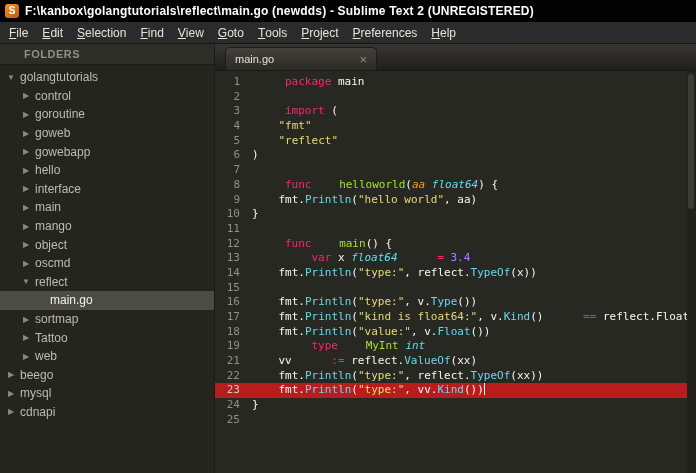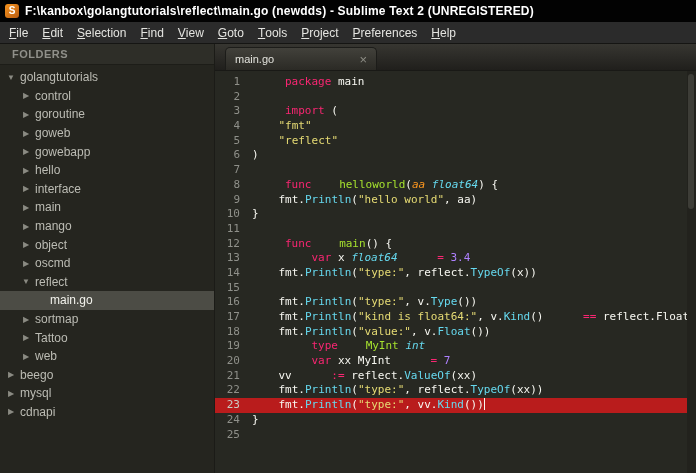--- a/index.html
+++ b/index.html
@@ -14,21 +14,21 @@
 
   
   .menubar { height:22px; min-height:22px; background:#2b2b2b; display:flex; align-items:stretch; padding-left:2px; border-bottom:1px solid #151513; }
   .menu-item { color:#e4e4e0; font-size:12px; padding:0 7px; display:flex; align-items:center; cursor:default; }
   .menu-item u { text-decoration:underline; }
 
   .main { flex:1; display:flex; min-height:0; }
 
   
   .sidebar { width:215px; min-width:215px; background:#25251f; display:flex; flex-direction:column; overflow:hidden; border-right:1px solid #1b1b17; }
-  .sidebar-header { height:21px; min-height:21px; display:flex; align-items:center; padding-left:12px; color:#90908a; font-size:11px; font-weight:bold; letter-spacing:0.5px; background:#2e2e28; border-bottom:1px solid #1d1d18; }
+  .sidebar-header { height:21px; min-height:21px; display:flex; align-items:center; padding-left:24px; color:#90908a; font-size:11px; font-weight:bold; letter-spacing:0.5px; background:#2e2e28; border-bottom:1px solid #1d1d18; }
   .tree { flex:1; padding-top:3px; }
   .tree-row { height:18.6px; display:flex; align-items:center; color:#bcbcb4; font-size:12px; white-space:nowrap; cursor:default; }
   .tree-row.selected { background:#4c4c45; color:#f2f2ec; }
   .tri { width:14px; min-width:14px; display:inline-flex; justify-content:center; color:#8a8a82; font-size:8px; }
   .tree-label { padding-left:2px; }
 
   
   .editor-pane { flex:1; display:flex; flex-direction:column; min-width:0; position:relative; background:#272822; }
   .tabbar { height:27px; min-height:27px; background:linear-gradient(#373631,#201f1c); display:flex; align-items:flex-end; padding-left:10px; border-bottom:1px solid #191916; }
   .tab { height:23px; width:152px; background:linear-gradient(#42413b,#2b2a25); border:1px solid #1c1c19; border-bottom:none; border-radius:5px 5px 0 0; display:flex; align-items:center; justify-content:space-between; padding:0 9px; color:#e2e2dc; font-size:11px; cursor:default; }
@@ -180,21 +180,20 @@
           <div class="code-line"><span class="gutter">10</span><span class="line-content"><span class="seg-plain">}</span></span></div>
           <div class="code-line"><span class="gutter">11</span><span class="line-content"></span></div>
           <div class="code-line"><span class="gutter">12</span><span class="line-content"><span class="seg-keyword">func</span><span class="seg-plain"> </span><span class="seg-fname">main</span><span class="seg-plain">() {</span></span></div>
           <div class="code-line"><span class="gutter">13</span><span class="line-content"><span class="seg-plain">    </span><span class="seg-keyword">var</span><span class="seg-plain"> x </span><span class="seg-type">float64</span><span class="seg-plain"> </span><span class="seg-keyword">=</span><span class="seg-plain"> </span><span class="seg-number">3.4</span></span></div>
           <div class="code-line"><span class="gutter">14</span><span class="line-content"><span class="seg-plain">    fmt.</span><span class="seg-func">Println</span><span class="seg-plain">(</span><span class="seg-string">"type:"</span><span class="seg-plain">, reflect.</span><span class="seg-func">TypeOf</span><span class="seg-plain">(x))</span></span></div>
           <div class="code-line"><span class="gutter">15</span></div>
           <div class="code-line"><span class="gutter">16</span><span class="line-content"><span class="seg-plain">    fmt.</span><span class="seg-func">Println</span><span class="seg-plain">(</span><span class="seg-string">"type:"</span><span class="seg-plain">, v.</span><span class="seg-func">Type</span><span class="seg-plain">())</span></span></div>
           <div class="code-line"><span class="gutter">17</span><span class="line-content"><span class="seg-plain">    fmt.</span><span class="seg-func">Println</span><span class="seg-plain">(</span><span class="seg-string">"kind is float64:"</span><span class="seg-plain">, v.</span><span class="seg-func">Kind</span><span class="seg-plain">() </span><span class="seg-keyword">==</span><span class="seg-plain"> reflect.Float64)</span></span></div>
           <div class="code-line"><span class="gutter">18</span><span class="line-content"><span class="seg-plain">    fmt.</span><span class="seg-func">Println</span><span class="seg-plain">(</span><span class="seg-string">"value:"</span><span class="seg-plain">, v.</span><span class="seg-func">Float</span><span class="seg-plain">())</span></span></div>
           <div class="code-line"><span class="gutter">19</span><span class="line-content"><span class="seg-plain">    </span><span class="seg-keyword">type</span><span class="seg-plain"> </span><span class="seg-fname">MyInt</span><span class="seg-plain"> </span><span class="seg-type">int</span></span></div>
-          <div class="code-line"><span class="gutter">20</span><span class="line-content"><span class="seg-plain">    </span><span class="seg-keyword">var</span><span class="seg-plain"> xx MyInt </span><span class="seg-keyword">=</span><span class="seg-plain"> </span><span class="seg-number">7</span></span></div>
           <div class="code-line"><span class="gutter">21</span><span class="line-content"><span class="seg-plain">    vv </span><span class="seg-keyword">:=</span><span class="seg-plain"> reflect.</span><span class="seg-func">ValueOf</span><span class="seg-plain">(xx)</span></span></div>
           <div class="code-line"><span class="gutter">22</span><span class="line-content"><span class="seg-plain">    fmt.</span><span class="seg-func">Println</span><span class="seg-plain">(</span><span class="seg-string">"type:"</span><span class="seg-plain">, reflect.</span><span class="seg-func">TypeOf</span><span class="seg-plain">(xx))</span></span></div>
           <div class="code-line current"><span class="gutter">23</span><span class="line-content"><span class="seg-plain">    fmt.</span><span class="seg-func">Println</span><span class="seg-plain">(</span><span class="seg-string">"type:"</span><span class="seg-plain">, vv.</span><span class="seg-func">Kind</span><span class="seg-plain">())</span><span class="caret"></span></span></div>
           <div class="code-line"><span class="gutter">24</span><span class="line-content"><span class="seg-plain">}</span></span></div>
           <div class="code-line"><span class="gutter">25</span><span class="line-content"></span></div>
         </div>
       <div class="scrollbar">
         <div class="scroll-thumb"></div>
       </div>
     </div>

